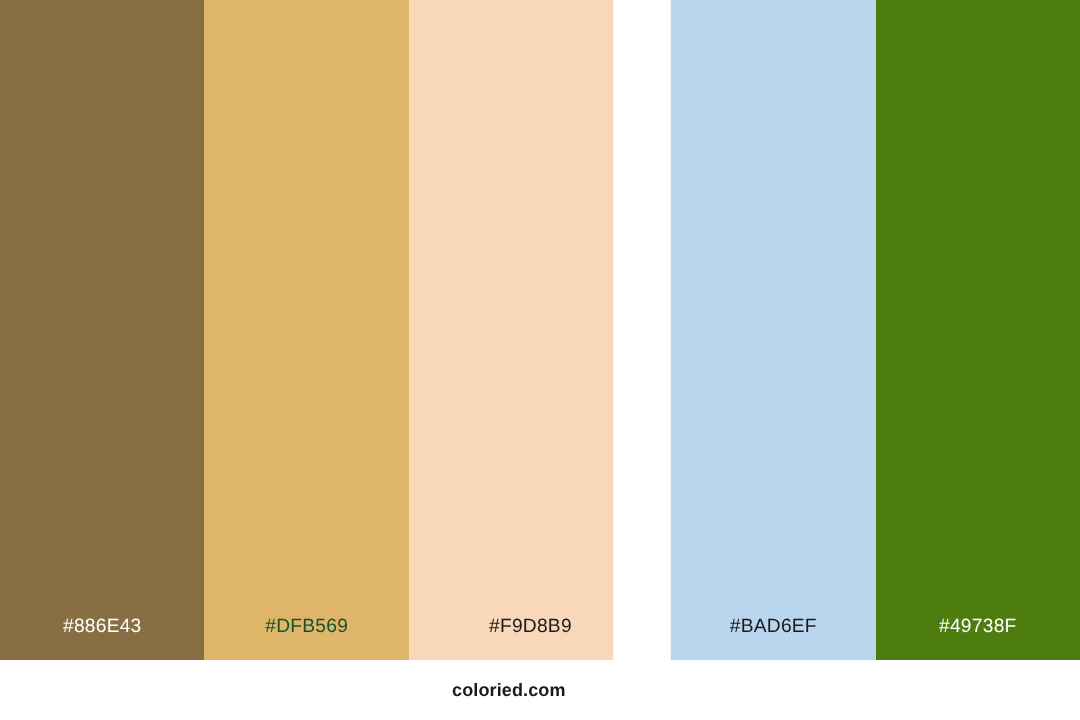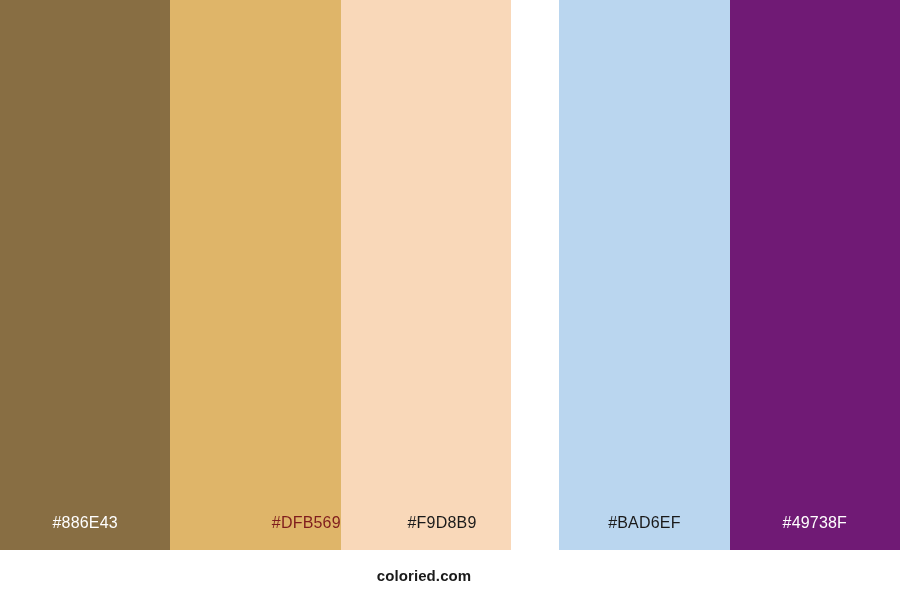--- a/index.html
+++ b/index.html
@@ -79,32 +79,32 @@
 
 <div class="palette-page">
 
   <div class="swatch-strip">
 
     <div class="swatch" style="background-color: rgb(136, 110, 67);">
       <span class="swatch-label label-light" style="color: rgb(255, 255, 255);">#886E43</span>
     </div>
 
     <div class="swatch" style="background-color: rgb(223, 181, 105);">
-      <span class="swatch-label label-dark" style="color: #7f1d1d; text-align: right;">#DFB569</span>
+      <span class="swatch-label label-dark" style="color: #14532d;">#DFB569</span>
     </div>
 
     <div class="swatch" style="background-color: rgb(249, 216, 185);">
       <span class="swatch-label label-dark" style="color: rgb(26, 26, 26); margin-left: 32px;">#F9D8B9</span>
     </div>
 
     <div class="swatch" style="background-color: rgb(186, 214, 239); margin-left: 48px;">
       <span class="swatch-label label-dark" style="color: rgb(26, 26, 26);">#BAD6EF</span>
     </div>
 
-    <div class="swatch" style="background-color: #701a75;">
+    <div class="swatch" style="background-color: #4d7c0f;">
       <span class="swatch-label label-light" style="color: rgb(255, 255, 255);">#49738F</span>
     </div>
 
   </div>
 
   <div class="footer">
     <span class="footer-brand">coloried.com</span>
   </div>
 
 </div>

